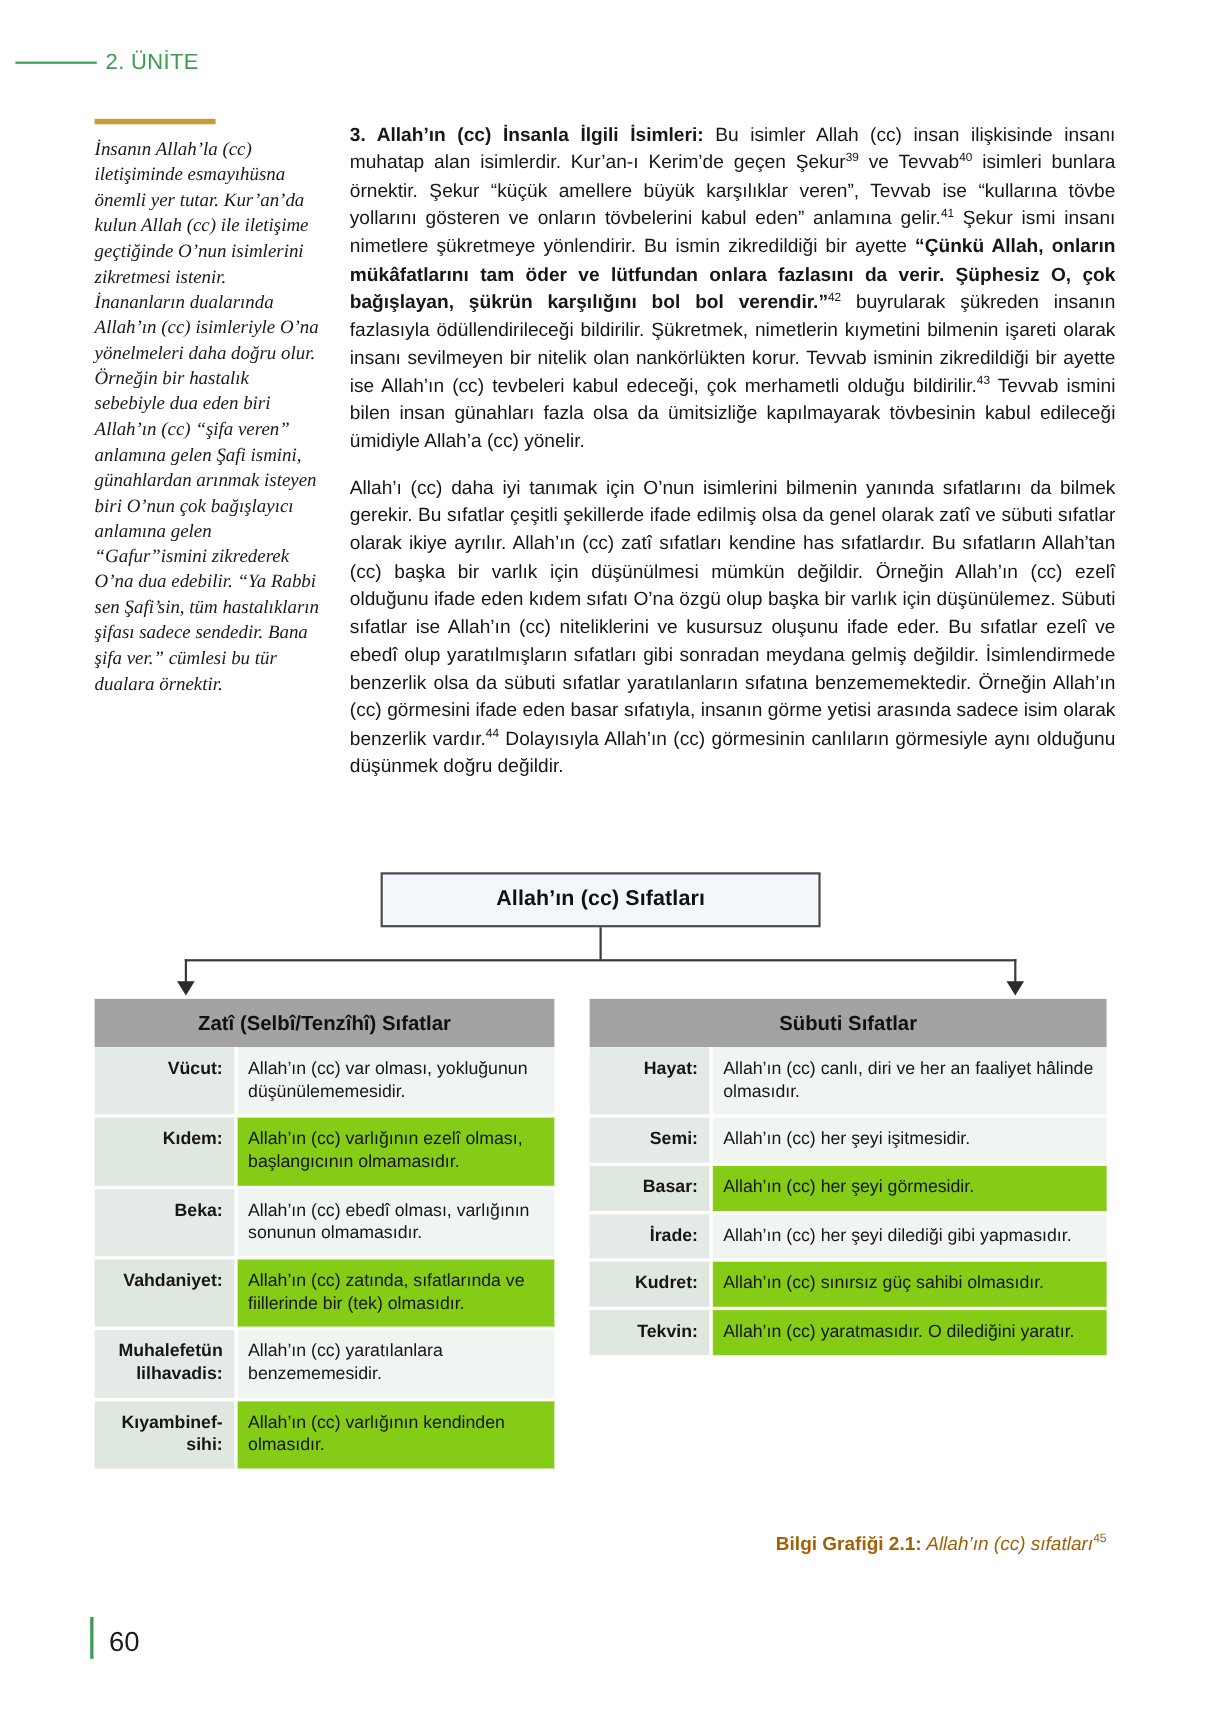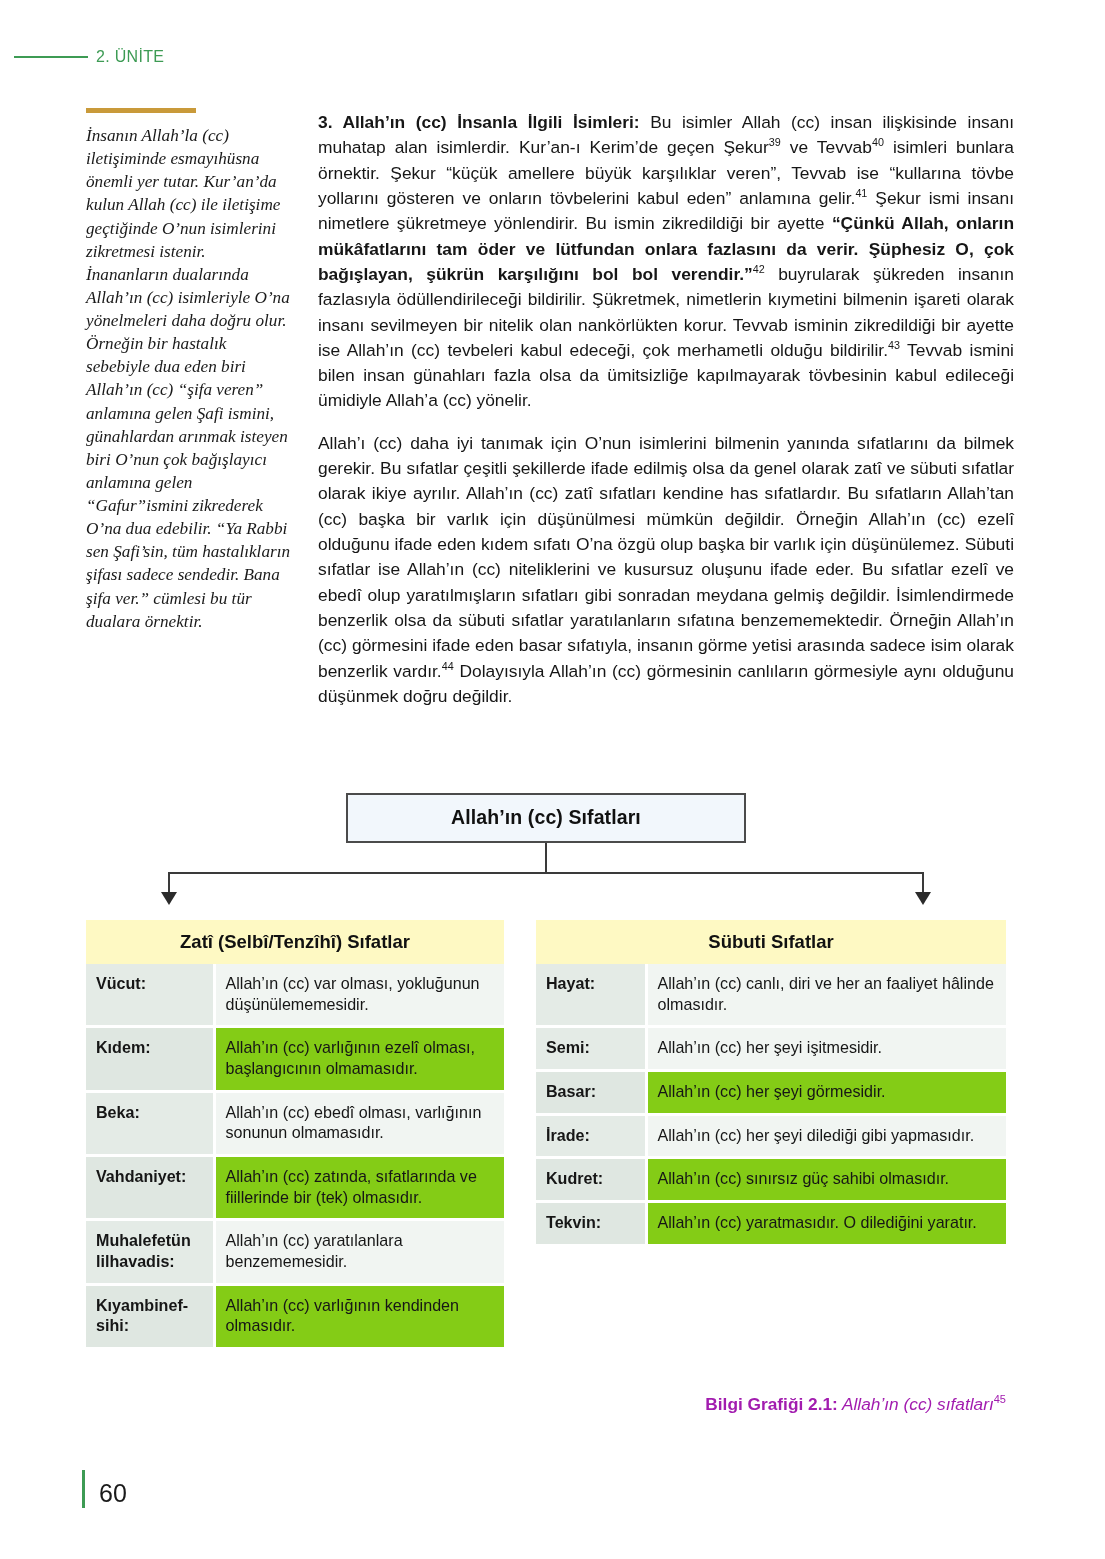--- a/index.html
+++ b/index.html
@@ -27,21 +27,21 @@
     align-items: center;
   }
   .header-rule {
     width: 74px;
     height: 0;
     border-top: 2px solid #3d9b54;
     margin-left: 14px;
     margin-right: 8px;
   }
   .header-unit {
-    font-size: 16px;
+    font-size: 20px;
     color: #3d9b54;
     letter-spacing: 0.3px;
     font-family: "Liberation Sans", sans-serif;
   }
 
   
   .sidenote {
     position: absolute;
     left: 86px;
     top: 108px;
@@ -154,64 +154,64 @@
   .tables-row {
     display: flex;
     justify-content: space-between;
     margin-top: 4px;
   }
   .attr-table {
     width: 418px;
   }
   .attr-table.right { width: 470px; }
   .tbl-header {
-    background: #fef9c3;
+    background: #a3a3a3;
     text-align: center;
     font-weight: bold;
     font-size: 18.5px;
     padding: 11px 0 11px 0;
     color: #111;
-    margin-top: 12px;
   }
   table.attr {
     width: 100%;
     border-collapse: collapse;
     table-layout: fixed;
   }
   table.attr td {
     vertical-align: top;
     padding: 9px 10px 11px 10px;
     font-size: 16.1px;
     line-height: 1.285;
     color: #161616;
   }
   td.term {
     font-weight: bold;
     background: #e4ebe6;
     border-right: 3px solid #ffffff;
     padding-left: 14px;
+    text-align: right;
   }
   td.def {
     background: #f1f5f2;
   }
   tr.alt td.term { background: #dfe7e1; }
   tr.alt td.def  { background: #84cc16; }
   table.attr tr td { border-bottom: 3px solid #ffffff; }
   table.attr tr:last-child td { border-bottom: none; }
 
   .attr-table.left table.attr col.c1  { width: 128px; }
   .attr-table.right table.attr col.c1 { width: 110px; }
 
   
   .caption {
     position: absolute;
     right: 99px;
     top: 1393px;
     font-size: 17.3px;
-    color: #a21caf;
+    color: #a16207;
     white-space: nowrap;
   }
   .caption .cap-label { font-weight: bold; }
   .caption .cap-title { font-style: italic; }
   .caption .cap-ref {
     font-size: 11px;
     vertical-align: super;
   }
 
   

